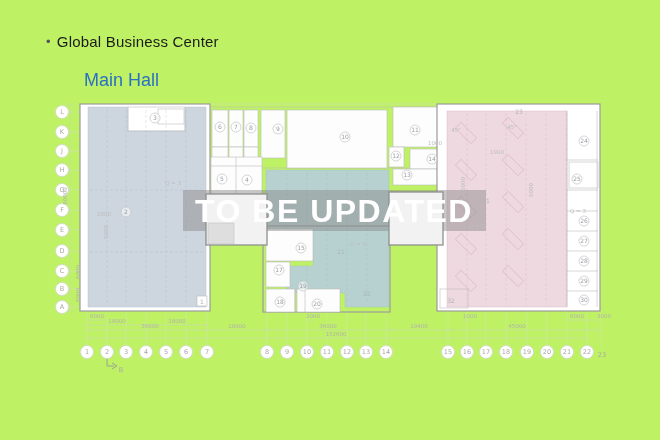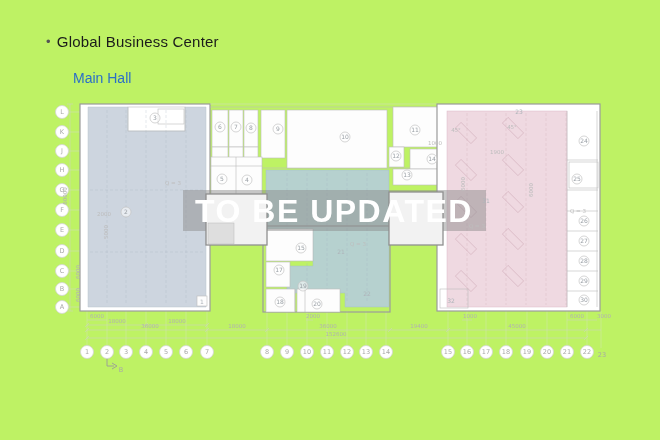--- a/index.html
+++ b/index.html
@@ -1,21 +1,21 @@
 <!DOCTYPE html>
 <html style="--accent-blue: #2b6fc7; --zone-left: #c3cdd8; --zone-middle: #b5c9ea; --zone-right: #eed5de; --watermark-band: #8a8a8a;"><head>
 <meta charset="utf-8">
 <style>
   html,body{margin:0;padding:0;background:#fff;}
   #stage{position:relative;width:660px;height:440px;background:#bef264;overflow:hidden;
          font-family:"Liberation Sans",sans-serif;padding-left:30px;}
   .title-row{position:absolute;left:46px;top:33px;font-size:15px;color:#1b1b1b;
              letter-spacing:.2px;}
   .title-row .bullet{color:#555;margin-right:6px;font-size:13px;vertical-align:1px;}
-  .subtitle{position:absolute;left:73px;top:70px;font-size:14px;color:var(--accent-blue,#2b6fc7);}
+  .subtitle{position:absolute;left:84px;top:70px;font-size:18px;color:var(--accent-blue,#2b6fc7);}
   svg{position:absolute;left:0;top:0;}
   
   .wall{fill:none;stroke:#9b9b9b;stroke-width:1.2}
   .wallf{fill:#ffffff;stroke:#9b9b9b;stroke-width:1.2}
   .inner{fill:#fdfdfd;stroke:#bcbcbc;stroke-width:.6}
   .innernf{fill:none;stroke:#bcbcbc;stroke-width:.6}
   .lite{stroke:#d8d8d8;stroke-width:.45;fill:none}
   .gridv{stroke:#e0e0e0;stroke-width:.4;fill:none;opacity:.8}
   .colline{stroke:#a9b6c5;stroke-width:.45;stroke-dasharray:3 2;fill:none;opacity:.65}
   .collineP{stroke:#d6b0bd;stroke-width:.45;stroke-dasharray:3 2;fill:none;opacity:.7}

